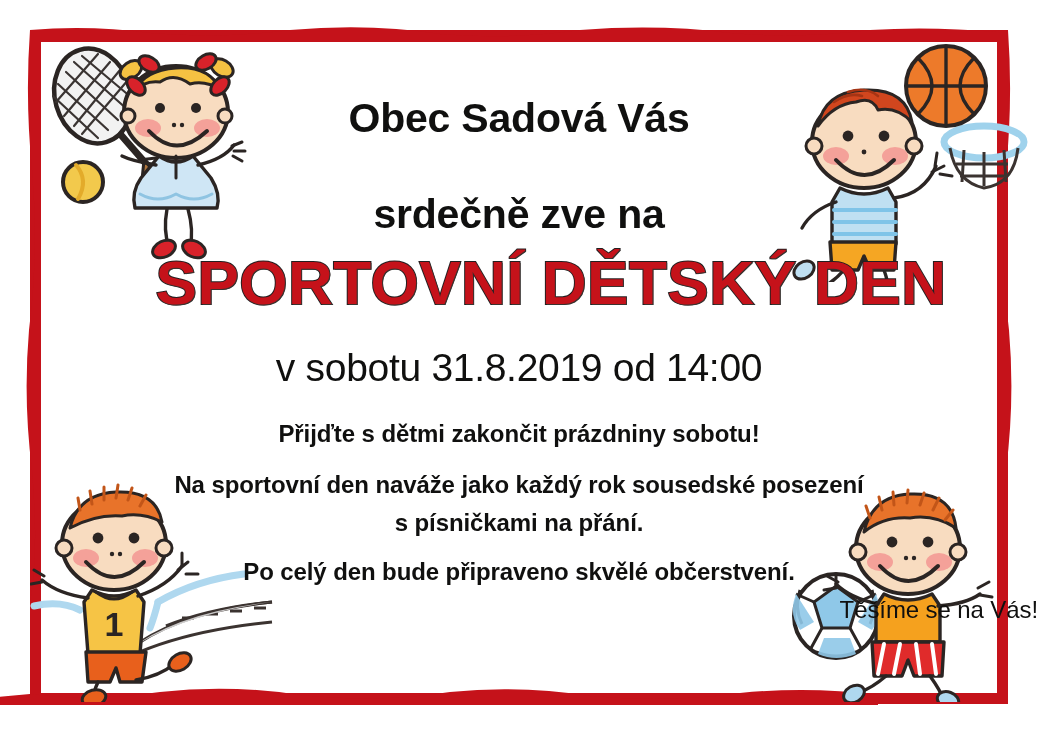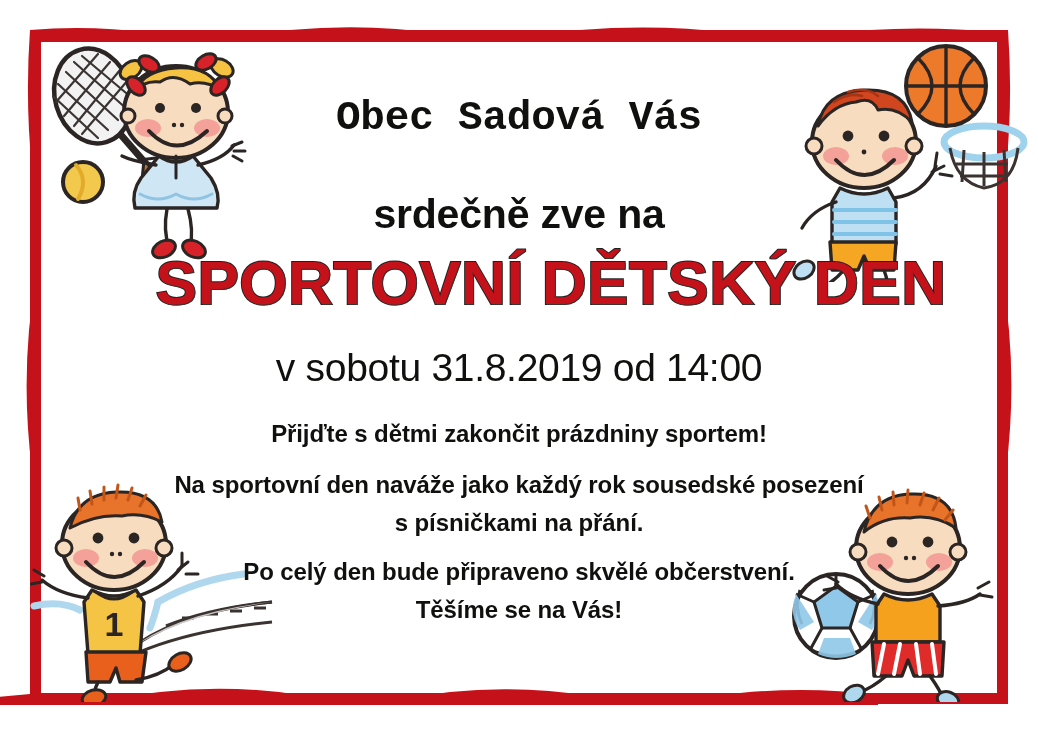--- a/index.html
+++ b/index.html
@@ -16,40 +16,40 @@
     background:#ffffff;
   }
   
   .frame-svg{position:absolute;left:0;top:0;width:1038px;height:734px;pointer-events:none;}
   
   .text-layer{
     position:absolute;left:0;top:0;width:1038px;height:734px;
     text-align:center;
   }
   .t{position:absolute;width:100%;text-align:center;color:#10100f;line-height:1;}
-  .headline1{top:98px;font-size:41px;font-weight:bold;letter-spacing:-0.2px;font-family:Liberation Mono, monospace;}
+  .headline1{top:98px;font-size:41px;font-weight:bold;letter-spacing:-0.2px;}
   .headline2{top:166px;font-size:41px;font-weight:bold;letter-spacing:-0.2px;margin-top:28px;}
   .bigtitle{
     top:252px;
     font-size:62px;
     font-weight:bold;
     letter-spacing:0.5px;
     color:#C5121A;
     -webkit-text-stroke:2px #231f20;
     paint-order:stroke fill;
     text-shadow:1px 1px 0 #3a3330;
     padding-left:32px;
   }
   .dateline{top:348px;font-size:39px;font-weight:normal;letter-spacing:-0.3px;}
   .dateline b{font-weight:normal;}
   .body1{top:422px;font-size:24px;font-weight:bold;letter-spacing:-0.1px;}
   .body2{top:473px;font-size:24px;font-weight:bold;letter-spacing:-0.1px;}
   .body3{top:511px;font-size:24px;font-weight:bold;letter-spacing:-0.1px;}
   .body4{top:560px;font-size:24px;font-weight:bold;letter-spacing:-0.1px;}
-  .body5{top:598px;font-size:24px;font-weight:bold;letter-spacing:-0.1px;}
+  .body5{top:598px;font-size:24px;font-weight:normal;letter-spacing:-0.1px;text-align:right;}
   
   .art{position:absolute;}
   #art-tennis-girl{left:36px;top:34px;width:232px;height:232px;}
   #art-basketball-boy{left:778px;top:30px;width:250px;height:252px;}
   #art-running-boy{left:30px;top:466px;width:250px;height:236px;}
   #art-soccer-boy{left:790px;top:478px;width:236px;height:224px;}
 </style>
 </head>
 <body>
 
@@ -286,20 +286,20 @@
   <div class="text-layer">
     <div class="t headline1">Obec Sadová Vás</div>
     <div class="t headline2">srdečně zve na</div>
     <div class="t bigtitle">SPORTOVNÍ DĚTSKÝ DEN</div>
     <div class="t dateline">
       <span>v sobotu</span>
       <b>31.8.2019</b>
       <span>od</span>
       <b>14:00</b>
     </div>
-    <div class="t body1">Přijďte s dětmi zakončit prázdniny sportem!</div>
+    <div class="t body1">Přijďte s dětmi zakončit prázdniny sobotu!</div>
     <div class="t body2">Na sportovní den naváže jako každý rok sousedské posezení</div>
     <div class="t body3">s písničkami na přání.</div>
     <div class="t body4">Po celý den bude připraveno skvělé občerstvení.</div>
     <div class="t body5">Těšíme se na Vás!</div>
   </div>
 
 </div>
 
 </body></html>

